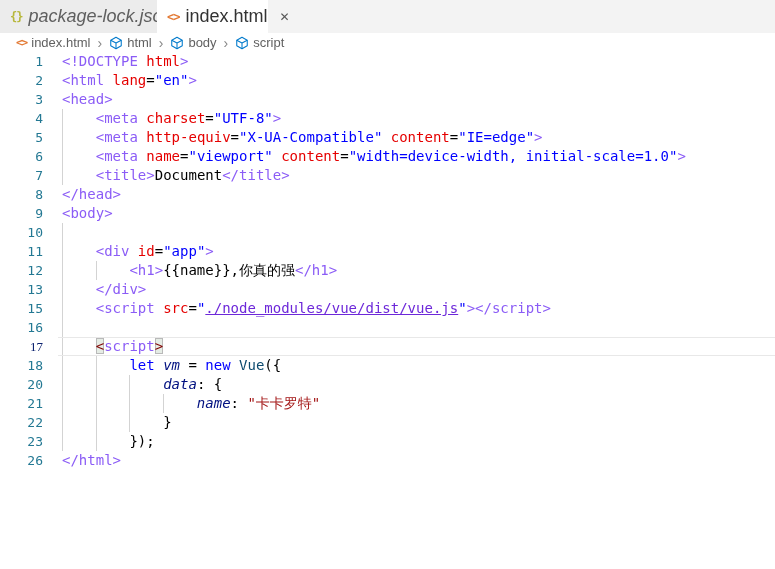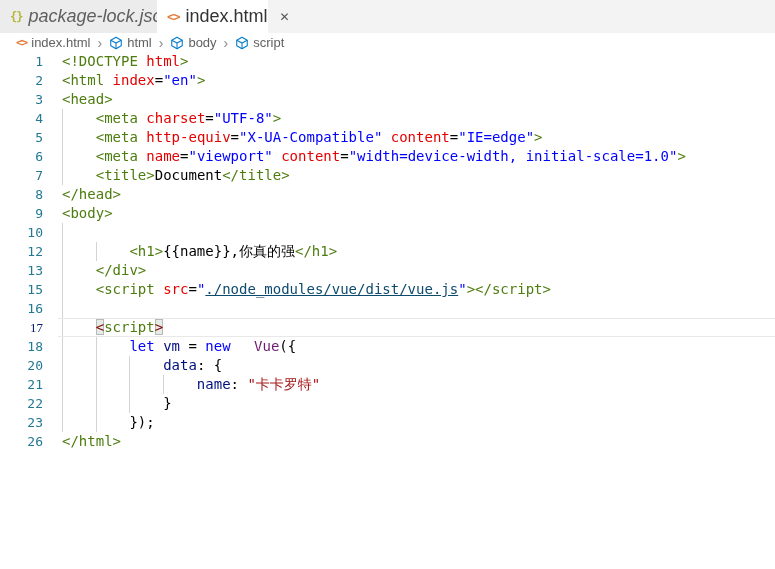--- a/index.html
+++ b/index.html
@@ -34,29 +34,29 @@
             font-size: 14px; line-height: 19px; }
   .code-line { position: relative; display: flex; height: 19px; white-space: pre; }
   .ln { width: 43px; text-align: right; color: #237893; flex: 0 0 43px;
         user-select: none; font-size: 13px; }
   .ln.active { color: #0b216f; font-family: Liberation Serif, serif; }
   .code { position: relative; margin-left: 19px; flex: 1; }
   .guide { position: absolute; top: 0; bottom: 0; width: 1px; background: #d3d3d3; }
   .code-line.current::after { content: ""; position: absolute; left: 58px; right: 0; top: 0; bottom: 0;
         border-top: 1px solid #e8e8e8; border-bottom: 1px solid #e8e8e8; pointer-events: none; }
 
-  .tk-tag  { color: #4d7c0f; }
+  .tk-tag  { color: #8b5cf6; }
   .tk-attr { color: #e50000; }
   .tk-val  { color: #0000ff; }
   .tk-pln  { color: #000000; }
   .tk-kw   { color: #0000ff; }
-  .tk-var  { color: #001080; }
-  .tk-cls  { color: #701a75; padding-left: 15px; }
+  .tk-var  { color: #001080; font-style: italic; }
+  .tk-cls  { color: #0c4a6e; }
   .tk-str  { color: #a31515; }
-  .tk-link { color: #0c4a6e; text-decoration: underline; margin-top: 34px; }
+  .tk-link { color: #6d28d9; text-decoration: underline; margin-top: 34px; }
   .tk-bm   { color: #800000; background: #e5ece5; box-shadow: inset 0 0 0 1px #b9b9b9; }
 </style>
 </head>
 <body>
 
 <div class="tabbar">
   <div class="tab inactive">
     <span class="ficon json">{}</span>
     <span class="label">package-lock.json</span>
   </div>
@@ -99,29 +99,30 @@
         <polygon points="8,1.5 14,4.8 14,11.2 8,14.5 2,11.2 2,4.8"></polygon>
         <path d="M2,4.8 L8,8 L14,4.8 M8,8 L8,14.5"></path>
       </g>
     </svg>
     <span>script</span>
   </span>
 </div>
 
 <div class="editor">
     <div class="code-line"><div class="ln">1</div><div class="code"><span class="tk-tag">&lt;!DOCTYPE</span><span class="tk-attr"> html</span><span class="tk-tag">&gt;</span></div></div>
-    <div class="code-line"><div class="ln">2</div><div class="code"><span class="tk-tag">&lt;html</span><span class="tk-attr"> index</span><span class="tk-pln">=</span><span class="tk-val">"en"</span><span class="tk-tag">&gt;</span></div></div>
+    <div class="code-line"><div class="ln">2</div><div class="code"><span class="tk-tag">&lt;html</span><span class="tk-attr"> lang</span><span class="tk-pln">=</span><span class="tk-val">"en"</span><span class="tk-tag">&gt;</span></div></div>
     <div class="code-line"><div class="ln">3</div><div class="code"><span class="tk-tag">&lt;head&gt;</span></div></div>
     <div class="code-line"><div class="ln">4</div><div class="code"><span class="guide" style="left: calc(0ch);"></span><span class="tk-pln">    </span><span class="tk-tag">&lt;meta</span><span class="tk-attr"> charset</span><span class="tk-pln">=</span><span class="tk-val">"UTF-8"</span><span class="tk-tag">&gt;</span></div></div>
     <div class="code-line"><div class="ln">5</div><div class="code"><span class="guide" style="left: calc(0ch);"></span><span class="tk-pln">    </span><span class="tk-tag">&lt;meta</span><span class="tk-attr"> http-equiv</span><span class="tk-pln">=</span><span class="tk-val">"X-UA-Compatible"</span><span class="tk-attr"> content</span><span class="tk-pln">=</span><span class="tk-val">"IE=edge"</span><span class="tk-tag">&gt;</span></div></div>
     <div class="code-line"><div class="ln">6</div><div class="code"><span class="guide" style="left: calc(0ch);"></span><span class="tk-pln">    </span><span class="tk-tag">&lt;meta</span><span class="tk-attr"> name</span><span class="tk-pln">=</span><span class="tk-val">"viewport"</span><span class="tk-attr"> content</span><span class="tk-pln">=</span><span class="tk-val">"width=device-width, initial-scale=1.0"</span><span class="tk-tag">&gt;</span></div></div>
     <div class="code-line"><div class="ln">7</div><div class="code"><span class="guide" style="left: calc(0ch);"></span><span class="tk-pln">    </span><span class="tk-tag">&lt;title&gt;</span><span class="tk-pln">Document</span><span class="tk-tag">&lt;/title&gt;</span></div></div>
     <div class="code-line"><div class="ln">8</div><div class="code"><span class="tk-tag">&lt;/head&gt;</span></div></div>
     <div class="code-line"><div class="ln">9</div><div class="code"><span class="tk-tag">&lt;body&gt;</span></div></div>
     <div class="code-line"><div class="ln">10</div><div class="code"><span class="guide" style="left: calc(0ch);"></span></div></div>
+    <div class="code-line"><div class="ln">11</div><div class="code"><span class="guide" style="left: calc(0ch);"></span><span class="tk-pln">    </span><span class="tk-tag">&lt;div</span><span class="tk-attr"> id</span><span class="tk-pln">=</span><span class="tk-val">"app"</span><span class="tk-tag">&gt;</span></div></div>
     <div class="code-line"><div class="ln">12</div><div class="code"><span class="guide" style="left: calc(0ch);"></span><span class="guide" style="left: calc(4ch);"></span><span class="tk-pln">        </span><span class="tk-tag">&lt;h1&gt;</span><span class="tk-pln">{{name}},你真的强</span><span class="tk-tag">&lt;/h1&gt;</span></div></div>
     <div class="code-line"><div class="ln">13</div><div class="code"><span class="guide" style="left: calc(0ch);"></span><span class="tk-pln">    </span><span class="tk-tag">&lt;/div&gt;</span></div></div>
     <div class="code-line"><div class="ln">15</div><div class="code"><span class="guide" style="left: calc(0ch);"></span><span class="tk-pln">    </span><span class="tk-tag">&lt;script</span><span class="tk-attr"> src</span><span class="tk-pln">=</span><span class="tk-val">"</span><span class="tk-link">./node_modules/vue/dist/vue.js</span><span class="tk-val">"</span><span class="tk-tag">&gt;&lt;/script&gt;</span></div></div>
     <div class="code-line"><div class="ln">16</div><div class="code"><span class="guide" style="left: calc(0ch);"></span></div></div>
     <div class="code-line current"><div class="ln active">17</div><div class="code"><span class="guide" style="left: calc(0ch);"></span><span class="tk-pln">    </span><span class="tk-bm">&lt;</span><span class="tk-tag">script</span><span class="tk-bm">&gt;</span></div></div>
     <div class="code-line"><div class="ln">18</div><div class="code"><span class="guide" style="left: calc(0ch);"></span><span class="guide" style="left: calc(4ch);"></span><span class="tk-pln">        </span><span class="tk-kw">let</span><span class="tk-var"> vm</span><span class="tk-pln"> = </span><span class="tk-kw">new</span><span class="tk-cls"> Vue</span><span class="tk-pln">({</span></div></div>
     <div class="code-line"><div class="ln">20</div><div class="code"><span class="guide" style="left: calc(0ch);"></span><span class="guide" style="left: calc(4ch);"></span><span class="guide" style="left: calc(8ch);"></span><span class="tk-pln">            </span><span class="tk-var">data</span><span class="tk-pln">: {</span></div></div>
     <div class="code-line"><div class="ln">21</div><div class="code"><span class="guide" style="left: calc(0ch);"></span><span class="guide" style="left: calc(4ch);"></span><span class="guide" style="left: calc(8ch);"></span><span class="guide" style="left: calc(12ch);"></span><span class="tk-pln">                </span><span class="tk-var">name</span><span class="tk-pln">: </span><span class="tk-str">"卡卡罗特"</span></div></div>
     <div class="code-line"><div class="ln">22</div><div class="code"><span class="guide" style="left: calc(0ch);"></span><span class="guide" style="left: calc(4ch);"></span><span class="guide" style="left: calc(8ch);"></span><span class="tk-pln">            }</span></div></div>
     <div class="code-line"><div class="ln">23</div><div class="code"><span class="guide" style="left: calc(0ch);"></span><span class="guide" style="left: calc(4ch);"></span><span class="tk-pln">        });</span></div></div>

